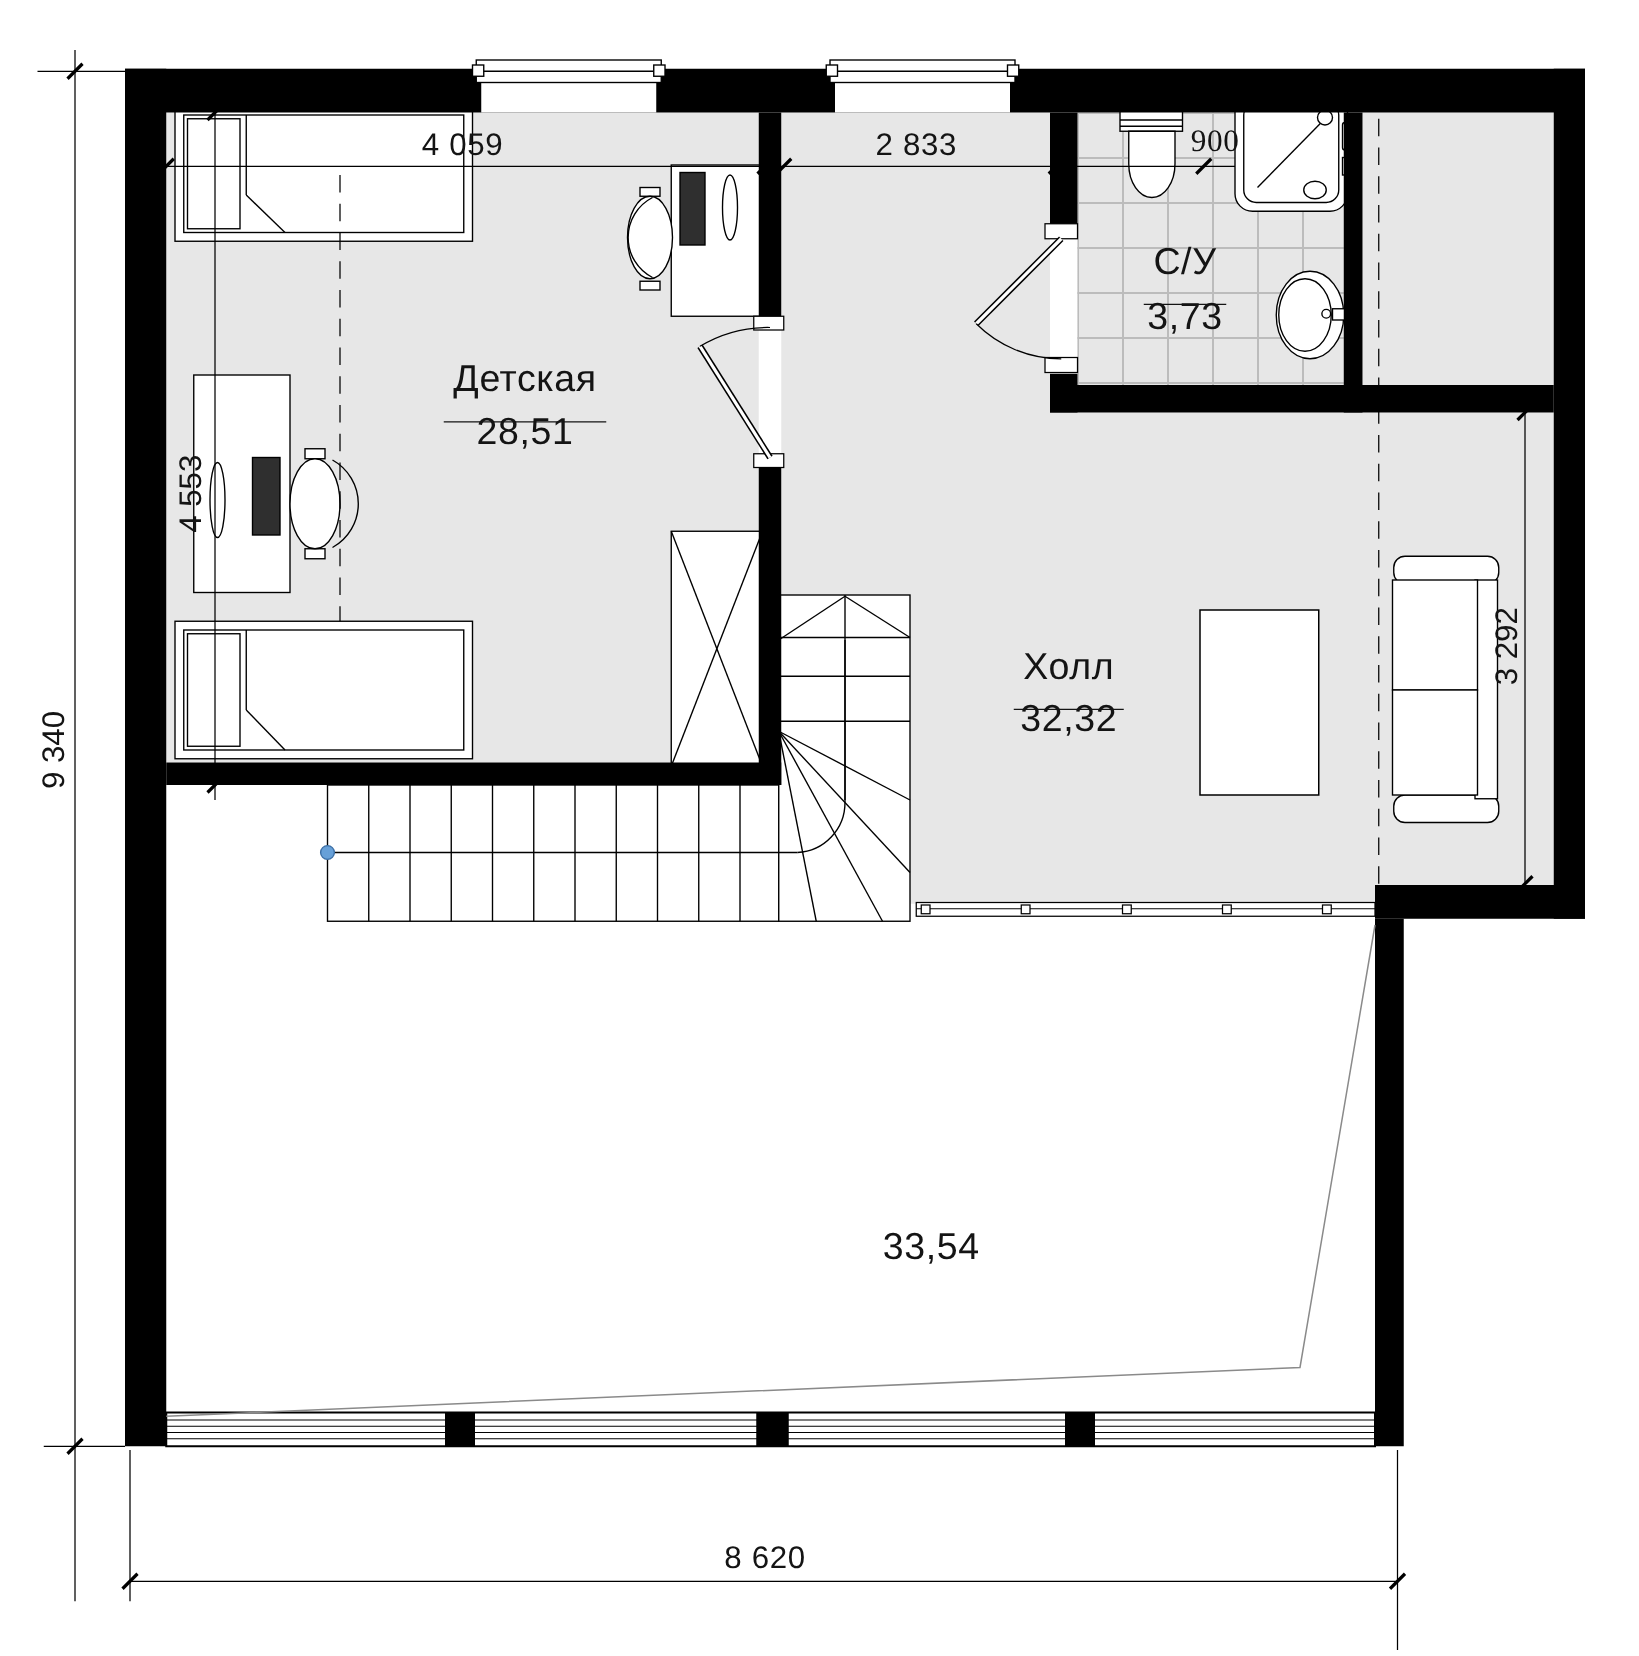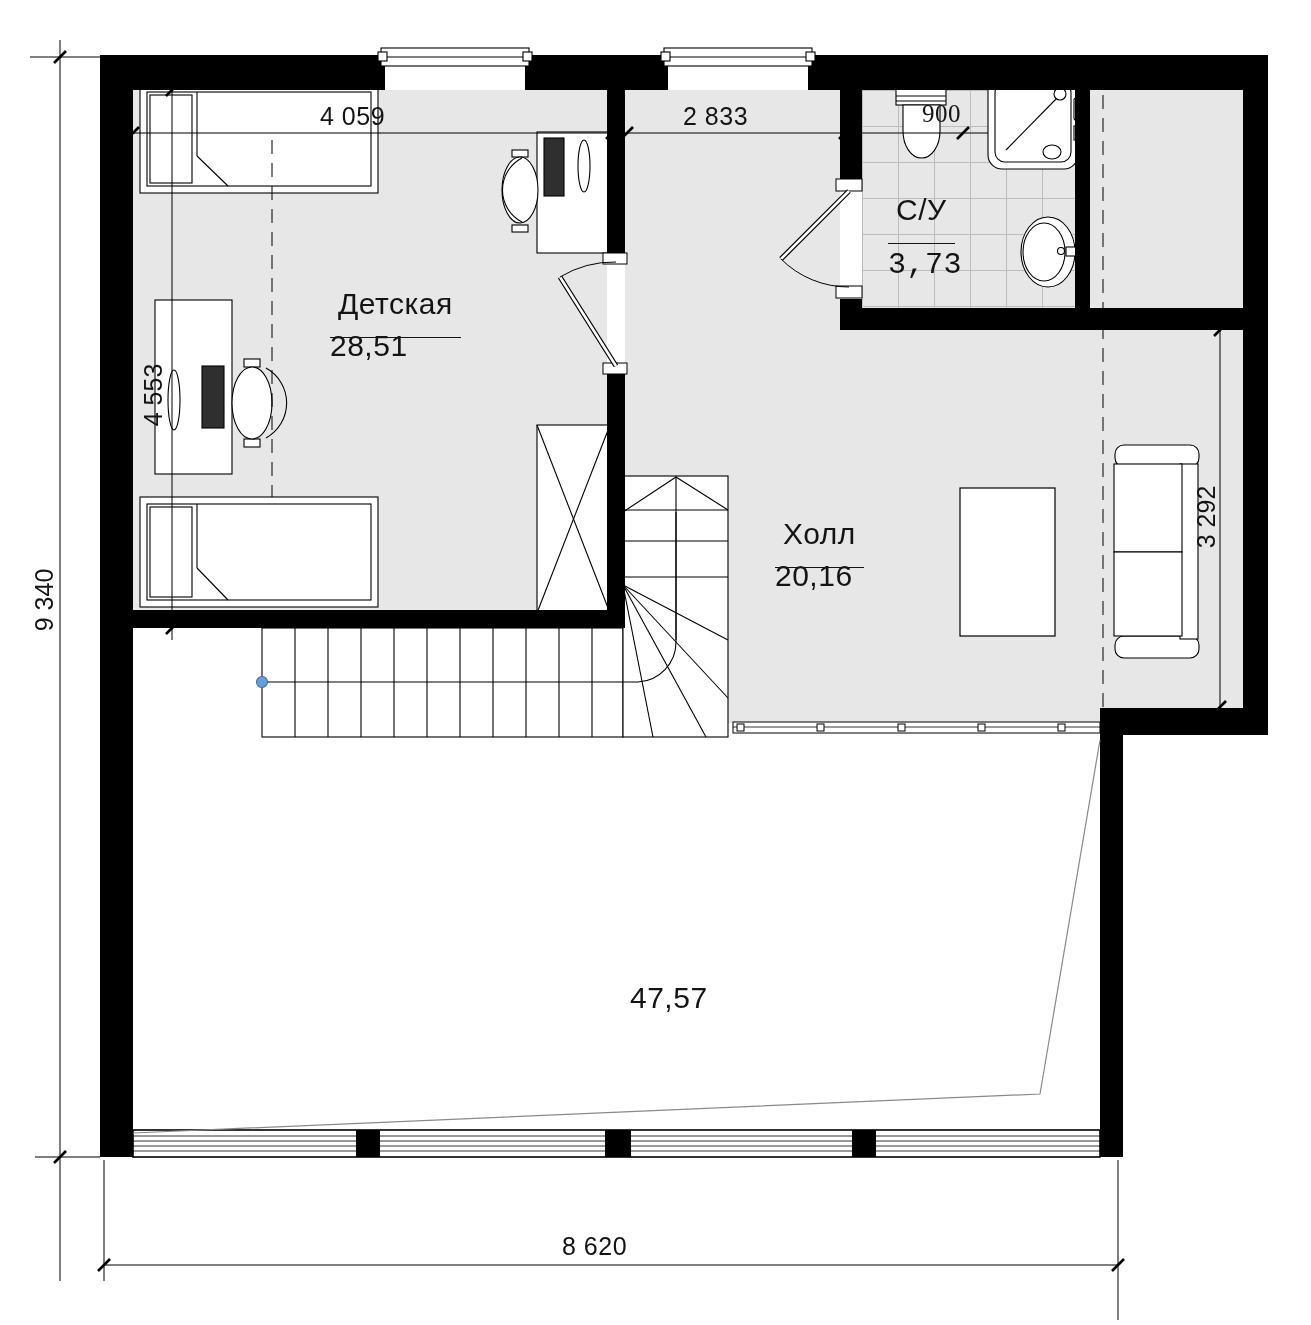--- a/index.html
+++ b/index.html
@@ -3,21 +3,21 @@
 <meta charset="utf-8">
 <style>
   html,body{margin:0;padding:0;background:#fff;}
   #plan{position:relative;width:1311px;height:1325px;background:#ffffff;overflow:hidden;
         font-family:"Liberation Sans", sans-serif;color:#141414;}
   .floor{position:absolute;background:#e7e7e7;}
   .tilefloor{position:absolute;background-color:#e7e7e7;
      background-image:repeating-linear-gradient(to right,#bcbcbc 0 1px,transparent 1px 36px),
                       repeating-linear-gradient(to bottom,#bcbcbc 0 1px,transparent 1px 36px);}
   svg{position:absolute;left:0;top:0;}
-  .lbl{position:absolute;text-align:left;line-height:1.05;letter-spacing:.5px;pointer-events:none;}
+  .lbl{position:absolute;text-align:center;line-height:1.05;letter-spacing:.5px;pointer-events:none;}
   .room-name{font-size:30px;}
   .room-name span{display:inline-block;border-bottom:1.6px solid #141414;padding:0 8px 17px 8px;}
   .room-area{font-size:30px;}
   .dim{font-size:25px;white-space:nowrap;}
   .vdim{position:absolute;font-size:25px;white-space:nowrap;transform:translate(-50%,-50%) rotate(-90deg);pointer-events:none;}
 </style>
 </head>
 <body>
 
 <div id="plan">
@@ -239,28 +239,28 @@
   </svg>
 
   <div class="lbl room-name" style="left:330px;top:288px;width:180px;text-decoration:underline;">
     <span>Детская</span>
   </div>
   <div class="lbl room-area" style="left:330px;top:330px;width:180px;">28,51</div>
 
   <div class="lbl room-name" style="left:775px;top:518px;width:160px;">
     <span>Холл</span>
   </div>
-  <div class="lbl room-area" style="left:775px;top:560px;width:160px;">20,16</div>
+  <div class="lbl room-area" style="left:775px;top:560px;width:160px;">32,32</div>
 
   <div class="lbl room-name" style="left:888px;top:194px;width:120px;">
     <span>С/У</span>
   </div>
-  <div class="lbl room-area" style="left:888px;top:250px;width:120px;font-family:Liberation Mono, monospace;">3,73</div>
-
-  <div class="lbl room-area" style="left:630px;top:982px;width:230px;">47,57</div>
+  <div class="lbl room-area" style="left:888px;top:238px;width:120px;">3,73</div>
+
+  <div class="lbl room-area" style="left:630px;top:982px;width:230px;">33,54</div>
 
   <div class="lbl dim" style="left:320px;top:103px;width:100px;">4 059</div>
   <div class="lbl dim" style="left:683px;top:103px;width:100px;">2 833</div>
   <div class="lbl dim" style="left:922px;top:101px;width:100px;font-family:Liberation Serif, serif;">900</div>
   <div class="lbl dim" style="left:562px;top:1233px;width:100px;">8 620</div>
   <div class="vdim" style="left:44px;top:600px;">9 340</div>
   <div class="vdim" style="left:153px;top:395px;">4 553</div>
   <div class="vdim" style="left:1206px;top:517px;">3 292</div>
 
 </div>

